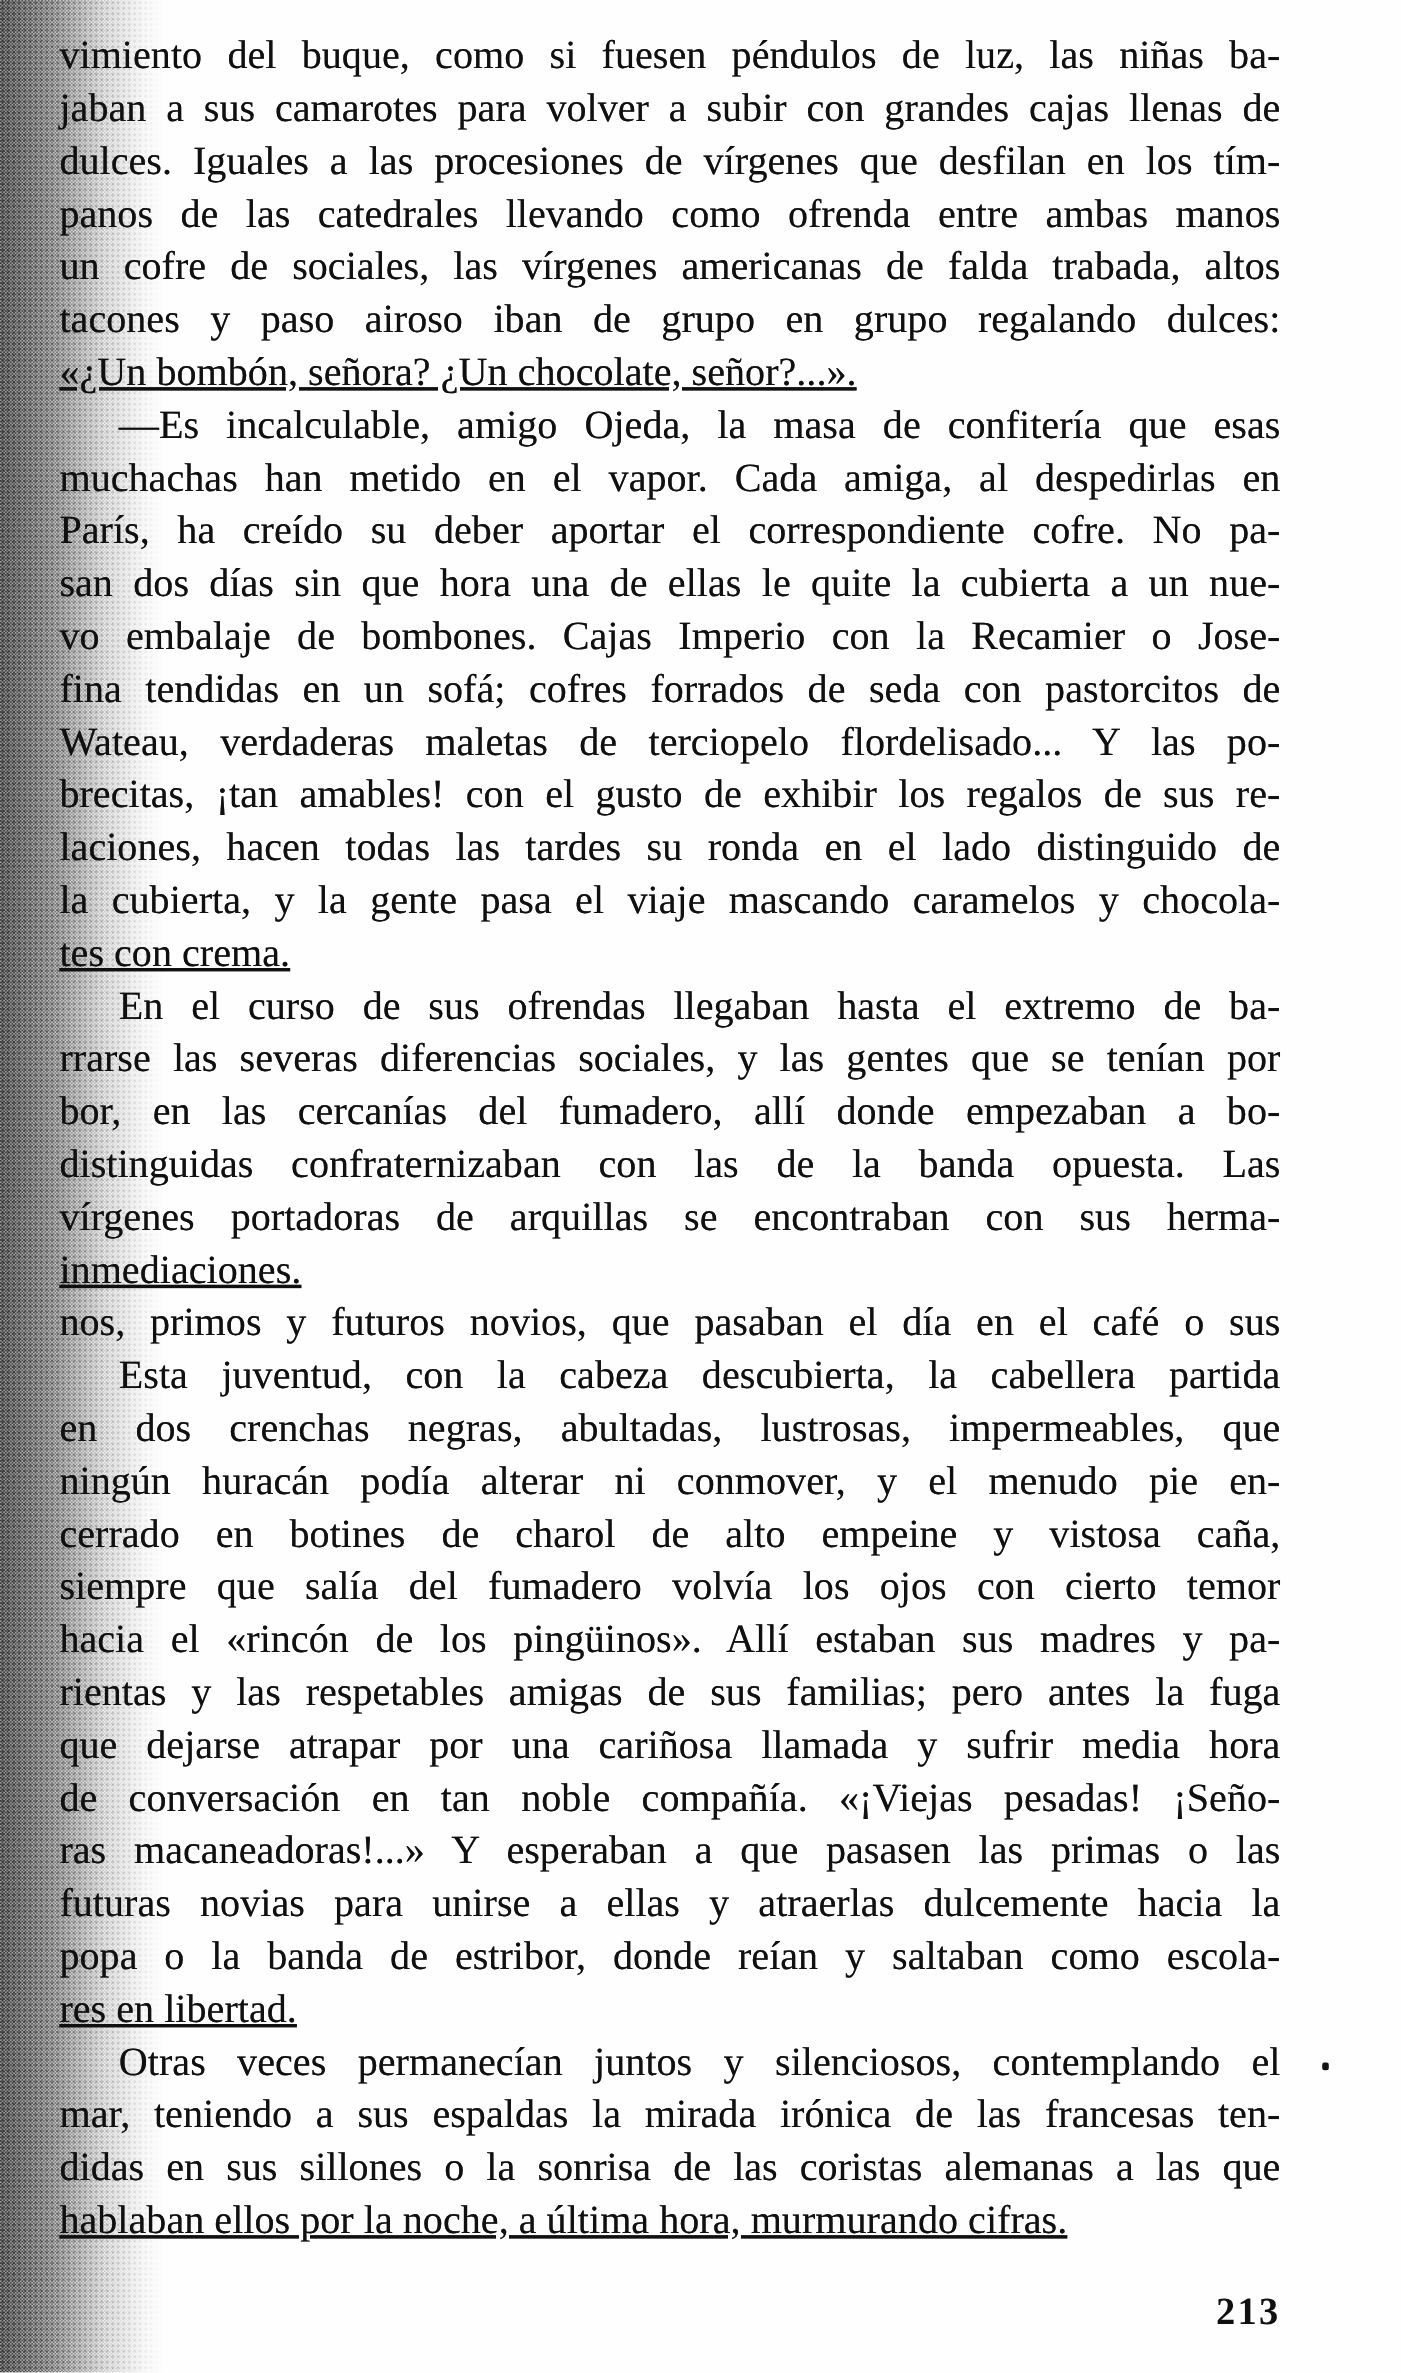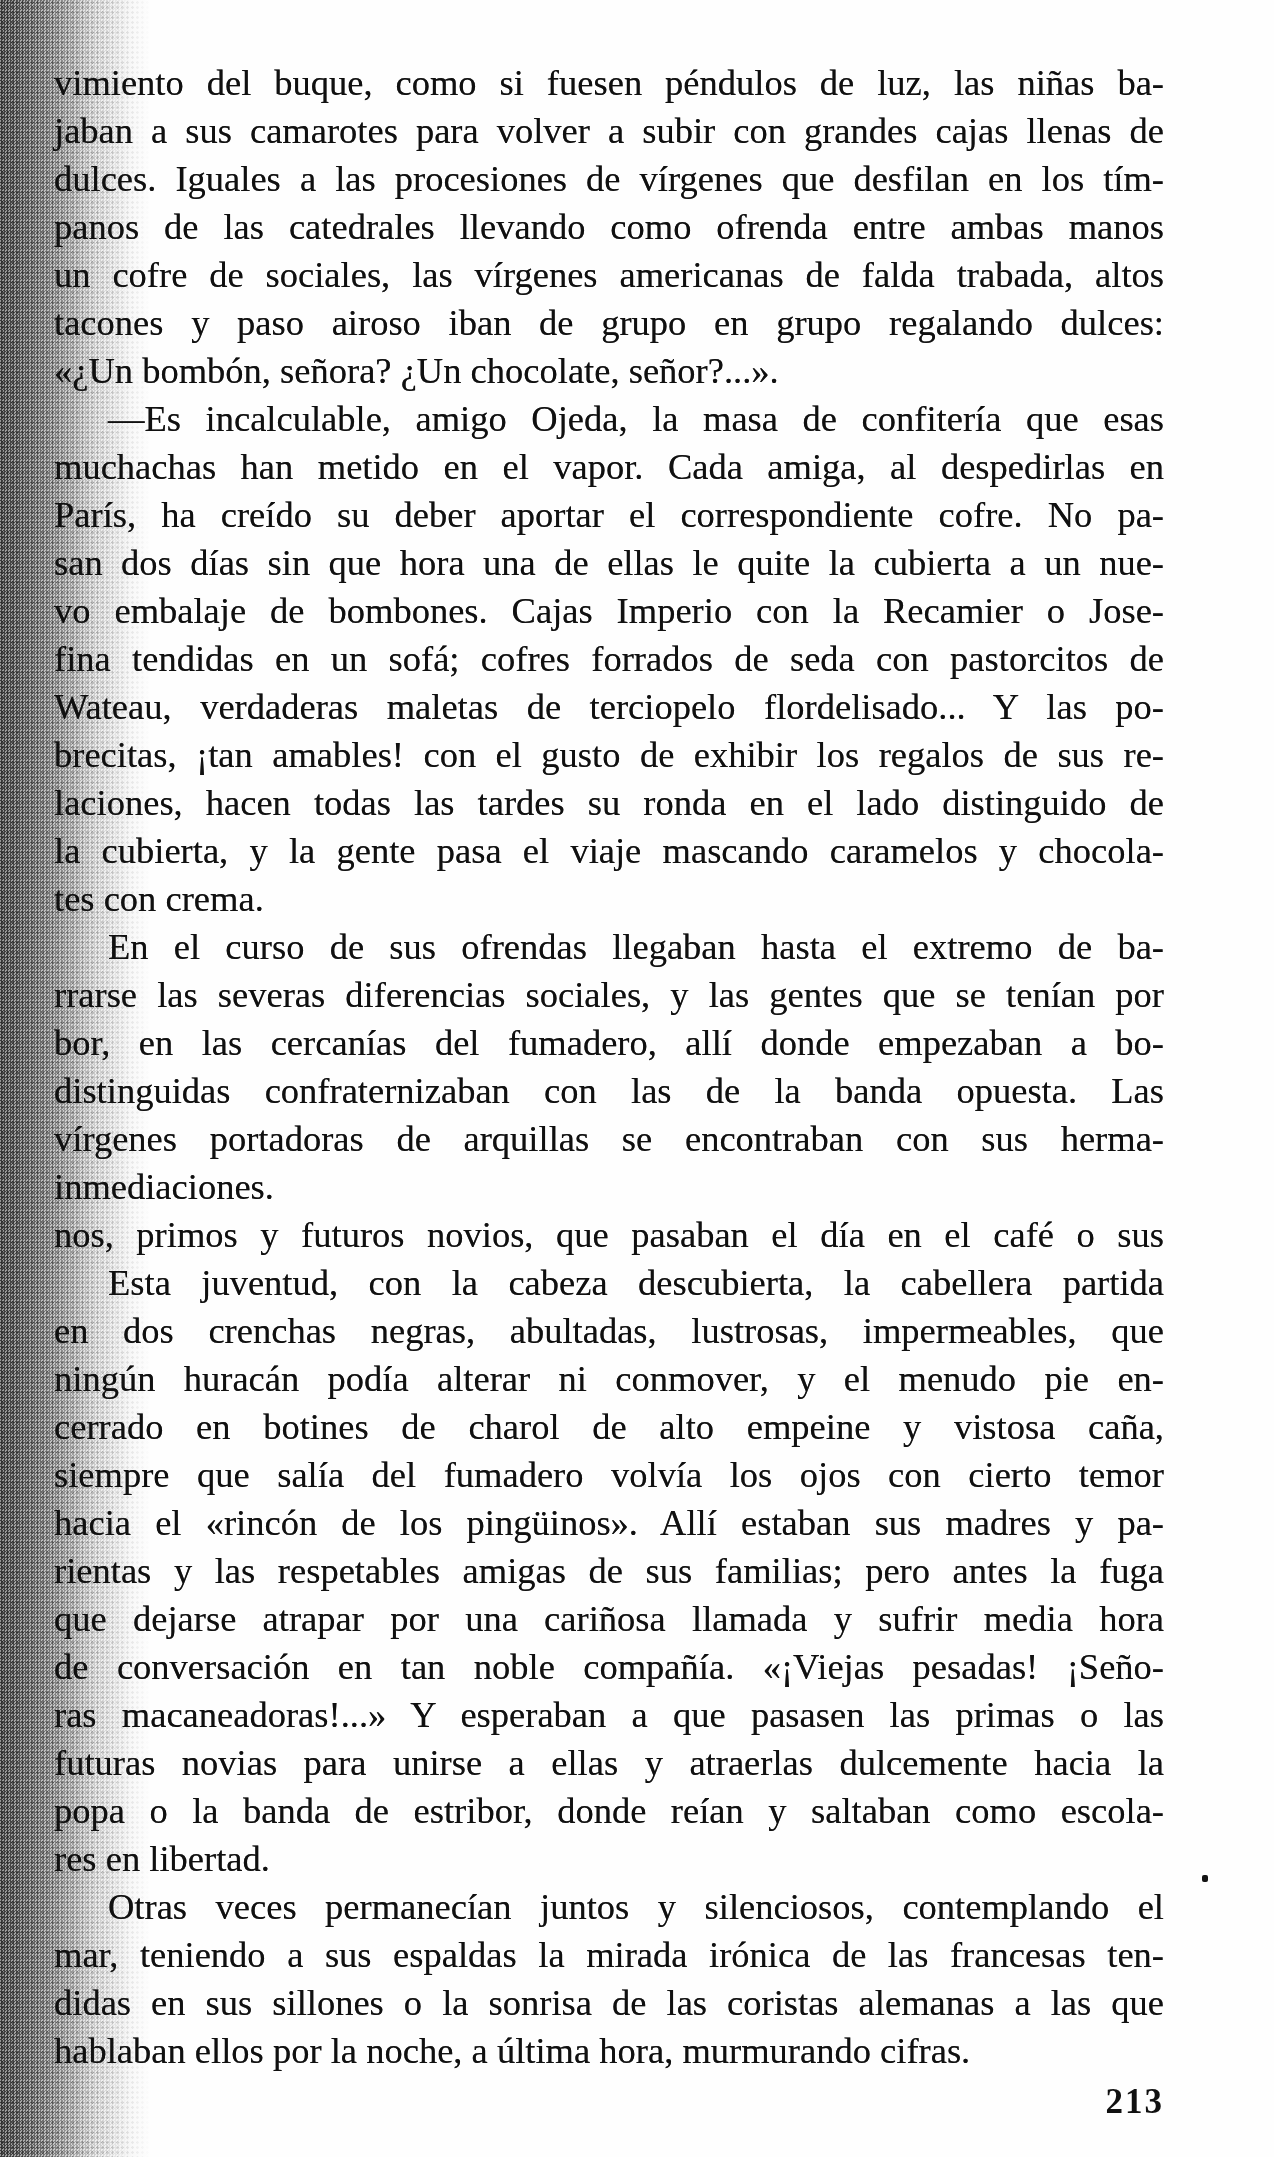--- a/index.html
+++ b/index.html
@@ -42,29 +42,28 @@
   }
   .text-block {
     position: absolute;
     left: 54px;
     top: 26px;
     width: 1110px;
     color: #101010;
     font-size: 36.5px;
     line-height: 48px;
     text-shadow: 0 0 0.6px rgba(10,10,10,0.65);
-    margin-top: 33px;
   }
   .line {
     text-align: justify;
     text-align-last: justify;
     height: 48px;
     overflow: visible;
   }
-  .line.par-end { text-align-last: left; }
+  .line.par-end { text-align-last: left; text-decoration: underline; }
   .line.indent { text-indent: 54px; }
   .page-number {
     position: absolute;
     left: 54px;
     top: 2082px;
     width: 1110px;
     text-align: right;
     font-size: 35px;
     font-weight: 700;
     color: #101010;

